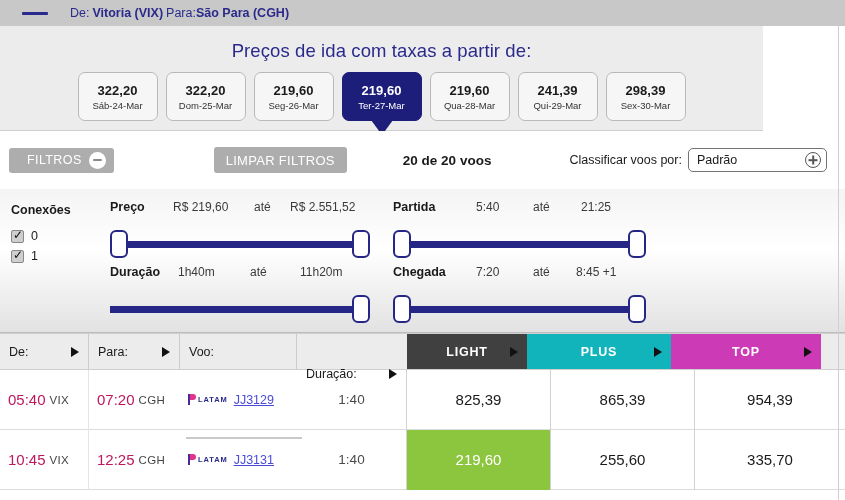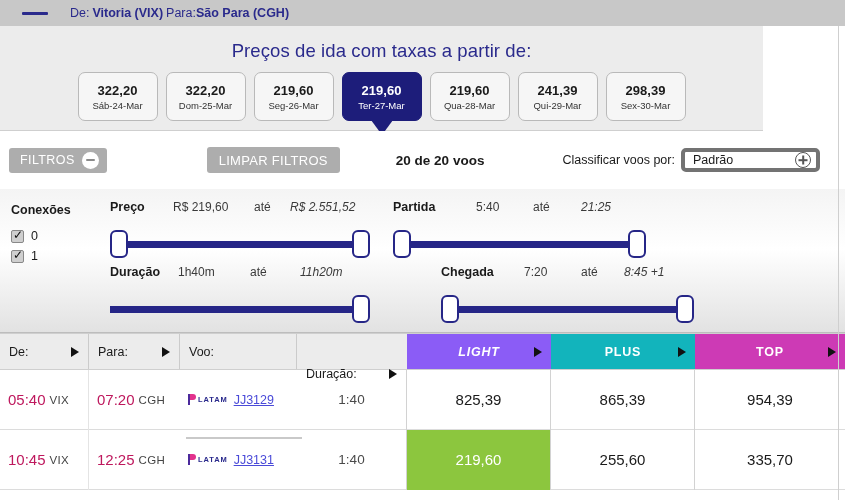--- a/index.html
+++ b/index.html
@@ -61,21 +61,21 @@
     border-top: 15px solid #1d1d7a;
   }
 
   
   .filter-bar {
     position: absolute; left: 0; top: 131px; width: 845px; height: 58px;
     background: #ffffff;
     display: flex; align-items: center;
   }
   .btn-filtros {
-    margin-left: 9px; height: 25px; padding: 0 8px 0 11px;
+    margin-left: 9px; height: 25px; padding: 0 8px 0 18px;
     background: #adadad; color: #ffffff; font-size: 12.5px;
     display: flex; align-items: center; gap: 7px; border-radius: 3px;
     cursor: pointer; letter-spacing: .4px;
   }
   .circ-minus {
     width: 17px; height: 17px; border-radius: 50%; background: #ffffff;
     display: flex; align-items: center; justify-content: center;
     position: relative;
   }
   .circ-minus::before {
@@ -88,21 +88,21 @@
     letter-spacing: .3px;
   }
   .voos-count {
     margin-left: 56px; font-size: 13.5px; font-weight: bold; color: #1a1a1a;
   }
   .sort-wrap {
     margin-left: 78px; display: flex; align-items: center; gap: 6px;
   }
   .sort-label { font-size: 12.5px; color: #1a1a1a; }
   .sort-select {
-    width: 139px; height: 24px; border: 4px solid #737373; border-radius: 5px;
+    width: 139px; height: 24px; border: 1px solid #737373; border-radius: 5px;
     background: #ffffff; display: flex; align-items: center;
     padding: 0 5px 0 8px; justify-content: space-between; cursor: pointer;
   }
   .sort-value { font-size: 12.5px; color: #1a1a1a; }
   .circ-plus {
     width: 16px; height: 16px; border-radius: 50%; border: 1.4px solid #555;
     position: relative; flex: 0 0 auto;
   }
   .circ-plus::before, .circ-plus::after {
     content: ""; position: absolute; background: #555;
@@ -133,27 +133,27 @@
   .chk-box::after {
     content: "✓"; position: absolute; left: 1px; top: -3px;
     font-size: 12px; color: #111; line-height: 14px;
   }
   .chk-label { font-size: 12.5px; color: #1a1a1a; }
 
   .slider-group { position: absolute; }
   .slider-group.g-preco    { left: 110px; top: 11px;  width: 260px; }
   .slider-group.g-duracao  { left: 110px; top: 76px;  width: 260px; text-align: center; }
   .slider-group.g-partida  { left: 393px; top: 11px;  width: 253px; }
-  .slider-group.g-chegada  { left: 393px; top: 76px;  width: 253px; margin-left: 48px; }
+  .slider-group.g-chegada  { left: 393px; top: 76px;  width: 253px; }
 
   .sg-head { display: flex; align-items: baseline; height: 18px; position: relative; }
   .sg-name { font-size: 12.5px; font-weight: bold; color: #1a1a1a; }
   .sg-min  { position: absolute; font-size: 12px; color: #3a3a3a; }
   .sg-ate  { position: absolute; font-size: 12px; color: #3a3a3a; }
-  .sg-max  { position: absolute; font-size: 12px; color: #3a3a3a; font-style: italic; }
+  .sg-max  { position: absolute; font-size: 12px; color: #3a3a3a; }
 
   .g-preco   .sg-min { left: 63px; }   .g-preco   .sg-ate { left: 144px; }  .g-preco   .sg-max { left: 180px; }
   .g-duracao .sg-min { left: 68px; }   .g-duracao .sg-ate { left: 140px; }  .g-duracao .sg-max { left: 190px; }
   .g-partida .sg-min { left: 83px; }   .g-partida .sg-ate { left: 140px; }  .g-partida .sg-max { left: 188px; }
   .g-chegada .sg-min { left: 83px; }   .g-chegada .sg-ate { left: 140px; }  .g-chegada .sg-max { left: 183px; }
 
   .slider-track {
     position: relative; margin-top: 12px; height: 28px;
   }
   .slider-bar {
@@ -184,21 +184,21 @@
   }
   .th .caret {
     width: 0; height: 0;
     border-top: 5.5px solid transparent; border-bottom: 5.5px solid transparent;
     border-left: 8px solid #111;
   }
   .th.c-de      { width: 89px; }
   .th.c-para    { width: 91px; }
   .th.c-voo     { width: 117px; justify-content: flex-start; }
   .th.c-dur     { width: 110px; margin-top: 40px; }
-  .th.c-light   { width: 144px; background: #8b5cf6; color: #fff; justify-content: center; border-right: none; font-style: italic; }
+  .th.c-light   { width: 120px; background: #404040; color: #fff; justify-content: center; border-right: none; }
   .th.c-plus    { width: 144px; background: #12b4bc; color: #fff; justify-content: center; border-right: none; }
   .th.c-top     { width: 150px; background: #cd3ab5; color: #fff; justify-content: center; border-right: none; }
   .th.c-light .thlabel, .th.c-plus .thlabel, .th.c-top .thlabel {
     font-weight: bold; letter-spacing: .8px; font-size: 12.5px;
   }
   .th.c-light .caret, .th.c-plus .caret, .th.c-top .caret {
     border-left-color: #111; position: absolute; right: 9px;
   }
 
   .trow {

